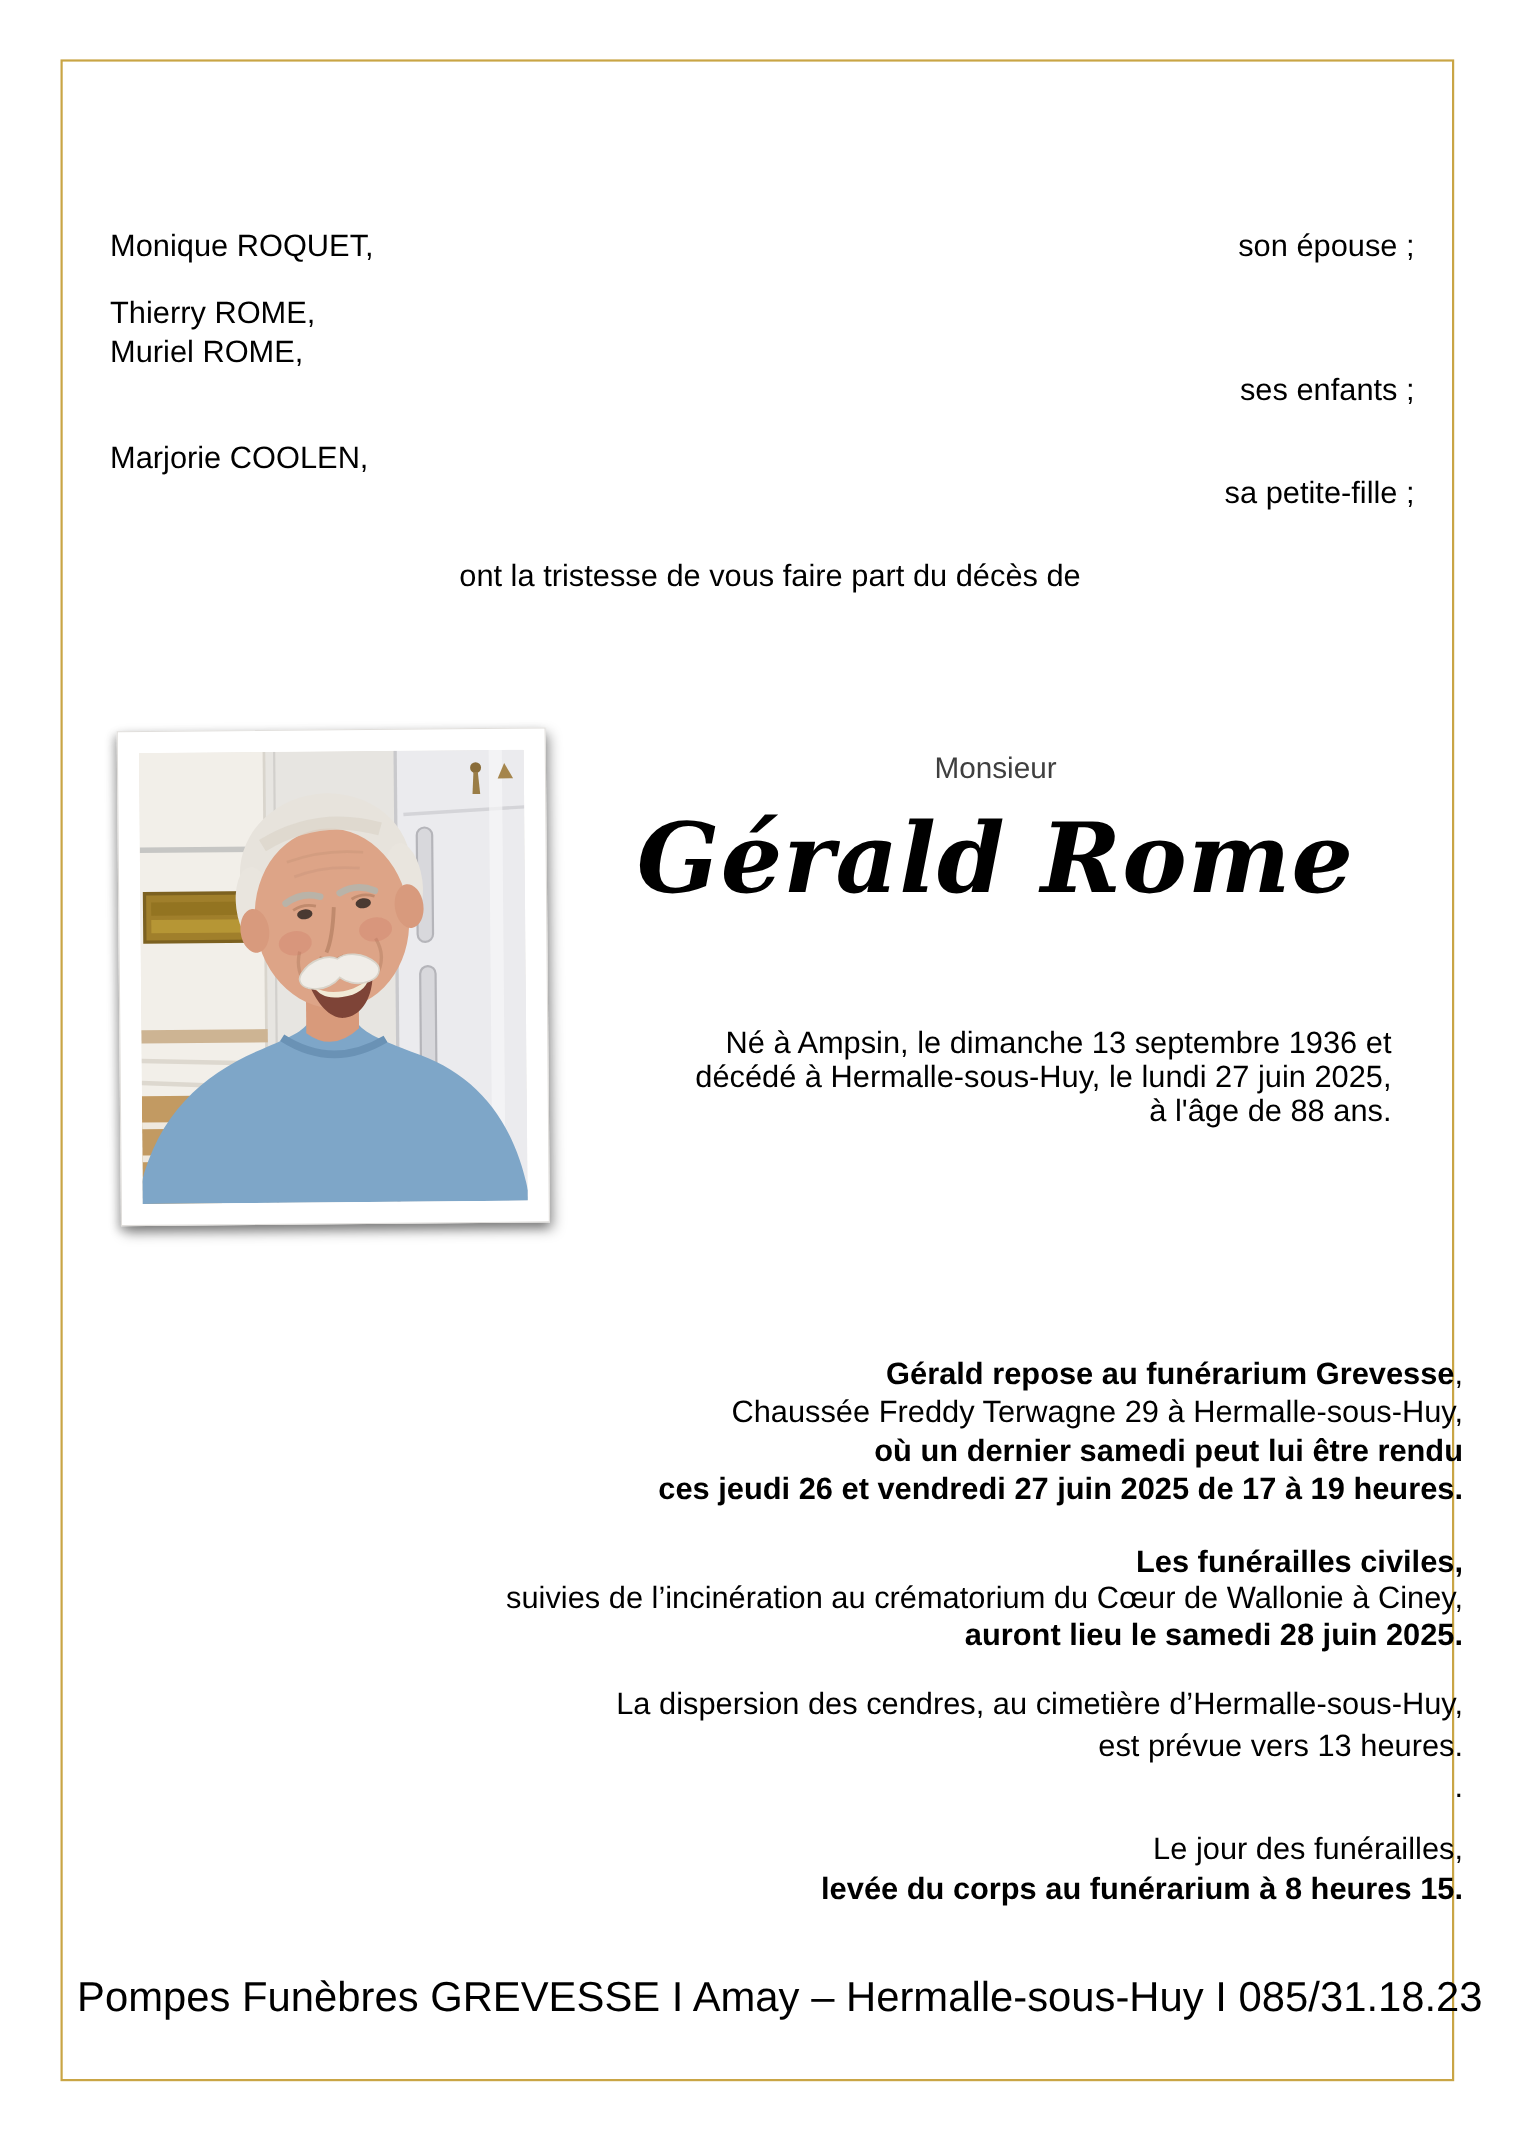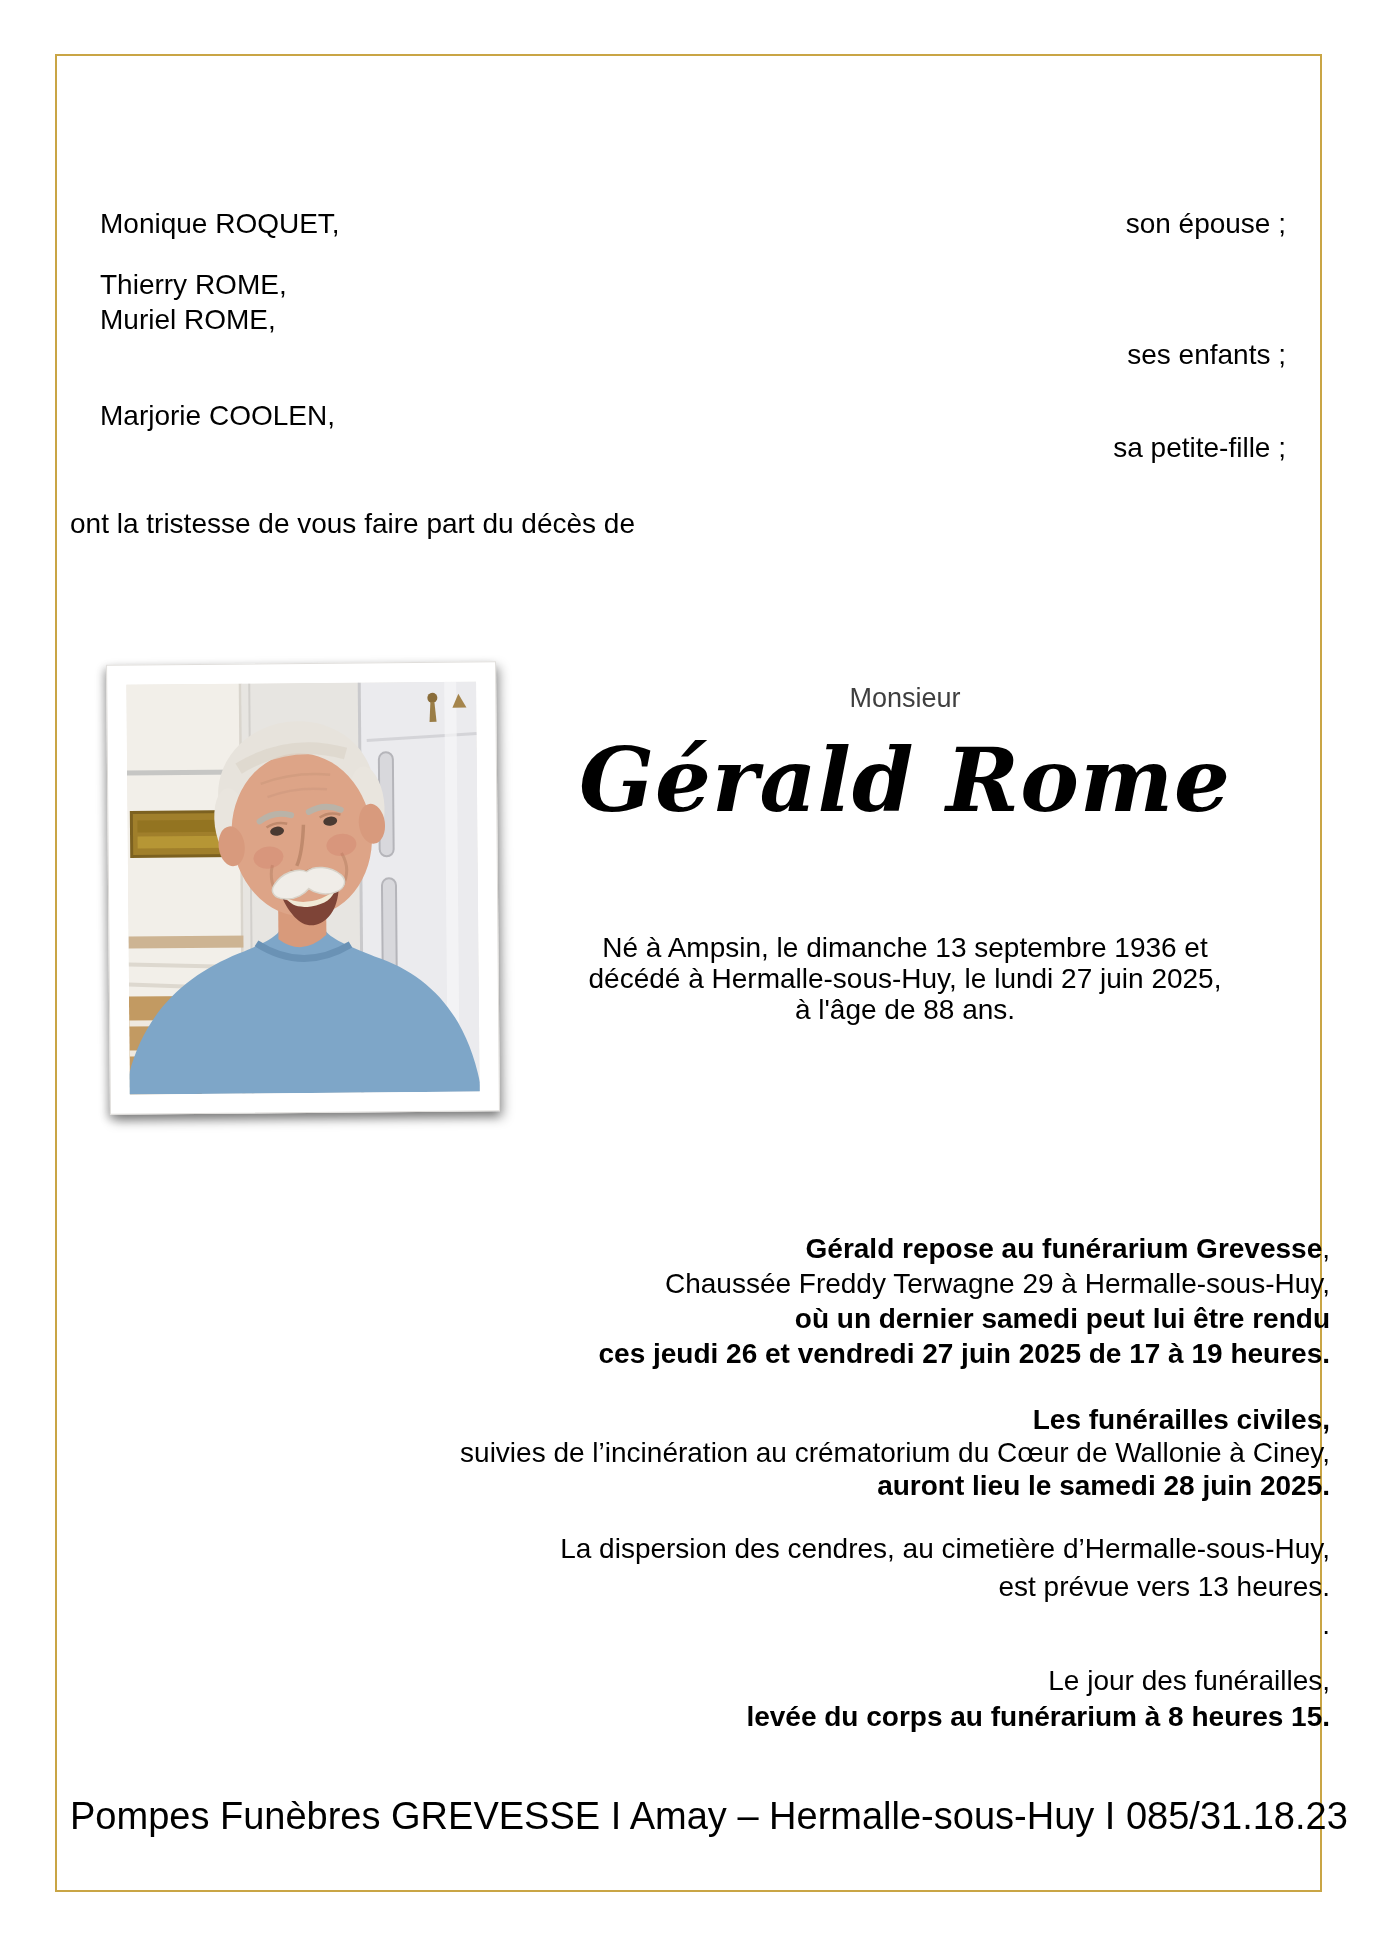--- a/index.html
+++ b/index.html
@@ -15,39 +15,39 @@
   .relation{position:absolute;right:92px;font-size:28px;line-height:34px;white-space:nowrap;text-align:right;}
   .pos-monique{top:207px}
   .pos-thierry{top:268px}
   .pos-muriel{top:303px}
   .pos-marjorie{top:399px}
   .pos-epouse{top:207px}
   .pos-enfants{top:338px}
   .pos-petitefille{top:431px}
   .announcement{
     position:absolute;left:70px;width:1260px;top:507px;
-    font-size:28px;line-height:34px;
+    font-size:28px;line-height:34px;text-align:center;
   }
   
   .photo-frame{
     position:absolute;left:108px;top:663px;width:390px;height:450px;
     background:#ffffff;border:1px solid #e0dedb;box-sizing:border-box;padding:19px;
     box-shadow:3px 6px 12px rgba(0,0,0,.40), -3px 4px 9px rgba(0,0,0,.22);
     transform:rotate(-0.5deg);
   }
   .photo-frame svg{display:block;width:100%;height:100%;}
   
   .right-col{position:absolute;left:545px;width:720px;top:682px;text-align:center;}
   .monsieur{font-size:27px;line-height:32px;color:#3f3f3f;}
   .script-name{
     font-family:"DejaVu Serif", serif;font-style:italic;font-weight:700;
     font-size:88px;line-height:120px;margin-top:6px;white-space:nowrap;
     letter-spacing:1px;
   }
-  .dates{position:absolute;left:0;width:720px;top:250px;font-size:28px;line-height:31px;text-align:center;}
+  .dates{position:absolute;left:0;width:720px;top:250px;font-size:28px;line-height:31px;text-align:right;}
   
   .block{position:absolute;left:70px;width:1260px;text-align:right;font-size:28px;}
   .repose{top:1231px;line-height:35px;}
   .funerailles{top:1403px;line-height:33px;}
   .dispersion{top:1530px;line-height:38px;}
   .dayof{top:1663px;line-height:36px;}
   .b{font-weight:bold;}
   .footer{
     position:absolute;left:70px;width:1260px;top:1798px;
     font-size:38px;line-height:36px;text-align:center;white-space:nowrap;

